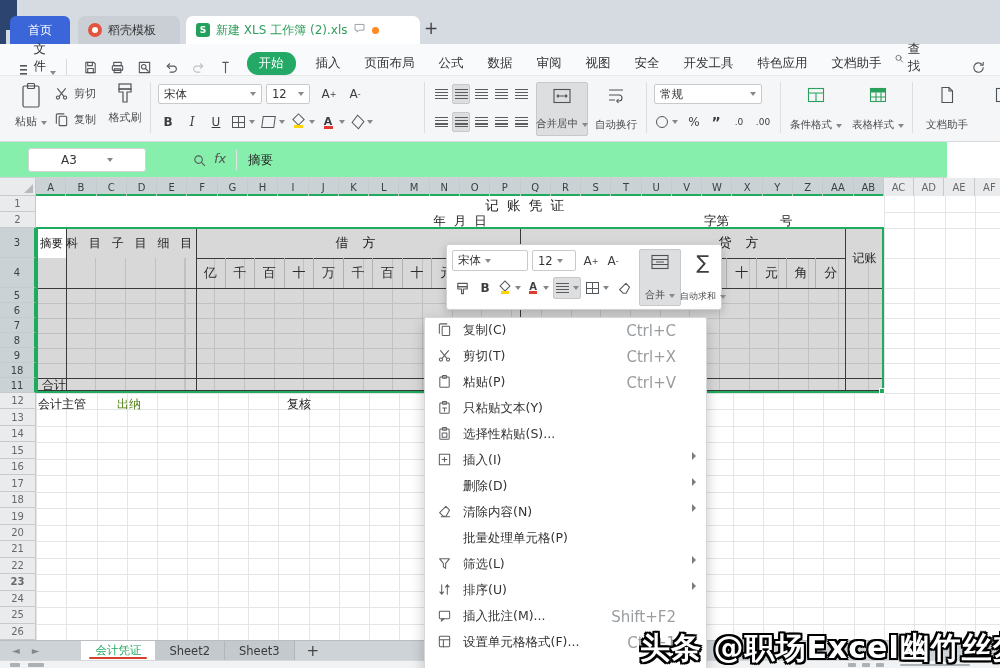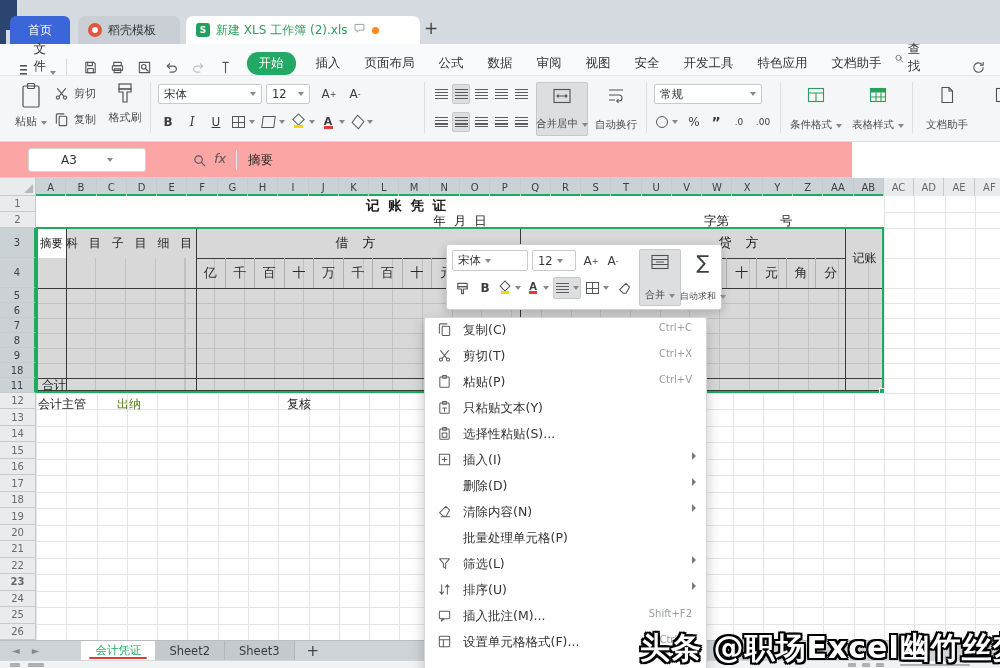--- a/index.html
+++ b/index.html
@@ -57,21 +57,21 @@
 .bordic{display:inline-block;width:13px;height:12px;border:1px solid #55585a;background:
   linear-gradient(#55585a,#55585a) center/100% 1px no-repeat,
   linear-gradient(#55585a,#55585a) center/1px 100% no-repeat}
 .bigbtn{position:absolute;top:6px;height:54px;display:flex;flex-direction:column;align-items:center;
   justify-content:space-between;padding:4px 2px}
 .bigbtn .rlbl{font-size:10.5px}
 .gicon{width:20px;height:18px}
 .gicon svg{width:100%;height:100%;stroke:#4f5254;fill:none;stroke-width:1.1}
 .green svg{stroke:#2aa05c}
 
-.fbar{left:0;top:142px;width:852px;height:36px;background:#fca5a5;border-bottom:1px solid #cfd3d6}
+.fbar{left:0;top:142px;width:947px;height:36px;background:#86efac;border-bottom:1px solid #cfd3d6}
 .namebox{position:absolute;left:28px;top:6px;width:118px;height:24px;background:#fff;border:1px solid #d2d4d6;
   border-radius:3px;font-size:12px;color:#333;display:flex;align-items:center;justify-content:center;gap:26px}
 .fx{font-style:italic;font-size:13px;color:#555}
 
 .sheet{left:0;top:178px;width:1000px;height:462px}
 .cornerbox{position:absolute;left:0;top:0;width:36px;height:18px;background:#e9ebed;
   border-right:1px solid #c6cacd;border-bottom:1px solid #c6cacd}
 .cornerbox:after{content:"";position:absolute;right:2px;bottom:2px;border-left:9px solid transparent;
   border-bottom:9px solid #b6babf}
 .colhdrs{position:absolute;left:36px;top:0;width:964px;height:18px;display:flex;overflow:hidden}
@@ -114,21 +114,21 @@
   font-size:12px;color:#3c3f42}
 .mb-big{position:absolute;top:4px;height:57px;display:flex;flex-direction:column;align-items:center;
   justify-content:space-between;padding:3px 2px;font-size:10px;color:#4a4d50}
 
 .cmenu{left:424px;top:317px;width:283px;height:354px;background:#fff;border:1px solid #d4d6d8;border-radius:2px;
   box-shadow:0 5px 14px rgba(0,0,0,.22);z-index:30;padding-top:4px}
 .cm-item{height:26px;display:flex;align-items:flex-start;padding:0 8px 0 12px}
 .cm-ic{width:26px;display:flex;align-items:center}
 .cm-ic svg{width:15px;height:15px;stroke:#5b5e61;fill:none;stroke-width:1.1;stroke-linecap:round;stroke-linejoin:round}
 .cm-lb{flex:1;font-size:12.5px;color:#333;white-space:nowrap}
-.cm-sc{font-size:10px;color:#9a9da0;margin-right:6px}
+.cm-sc{font-size:15px;color:#9a9da0;margin-right:22px}
 .cm-ar{width:0;height:0;border-top:4px solid transparent;border-bottom:4px solid transparent;
   border-left:4.5px solid #7a7d80;margin-right:2px}
 
 .stabs{left:0;top:640px;width:1000px;height:20px;background:#ced3d7;border-top:1px solid #b9bdc1;
   display:flex;align-items:stretch;font-size:11.5px;z-index:10}
 .nav{display:flex;align-items:center;gap:12px;padding:0 12px;color:#84888c;font-size:10px}
 .stab{display:flex;align-items:center;justify-content:center;padding:0 14px;background:#c4c9cd;
   border-right:1px solid #b2b6ba;color:#3a3a3a}
 .stab.active{background:#fff;color:#21a860;position:relative;border-right:none}
 .redline{position:absolute;left:8px;right:8px;bottom:1px;height:2px;background:#d4412f;border-radius:2px}
@@ -490,21 +490,21 @@
       </div>
 
     <div class="vlines" style="left:884px;top:18px;width:116px;height:197px"></div>
     <div class="hl" style="left:884px;top:34px;width:116px"></div>
     <div class="hl" style="left:884px;top:50px;width:116px"></div>
     <div class="hl" style="left:884px;top:80px;width:116px"></div>
     <div class="striph"></div>
     <div class="gridlow"></div>
 
     <div class="voucher">
-      <div class="vtxt" style="left:330px;top:1px;width:200px;text-align:left;font-size:13.5px;font-weight:700;letter-spacing:2px">记 账 凭 证</div>
+      <div class="vtxt" style="left:330px;top:1px;width:200px;text-align:right;font-size:13.5px;font-weight:400;letter-spacing:2px">记 账 凭 证</div>
       <div class="vtxt" style="left:370px;top:17px;width:110px;text-align:center;font-size:12.5px;letter-spacing:2px">年 月 日</div>
       <div class="vtxt" style="left:668px;top:17px;font-size:12.5px">字第</div>
       <div class="vtxt" style="left:744px;top:17px;font-size:12.5px">号</div>
 
       <div class="gray"></div>
       <div class="grayv"></div>
       <div class="gl2" style="left:0;top:107px;width:848px;height:1px"></div>
       <div class="gl2" style="left:0;top:122px;width:848px;height:1px"></div>
       <div class="gl2" style="left:0;top:137px;width:848px;height:1px"></div>
       <div class="gl2" style="left:0;top:152px;width:848px;height:1px"></div>

